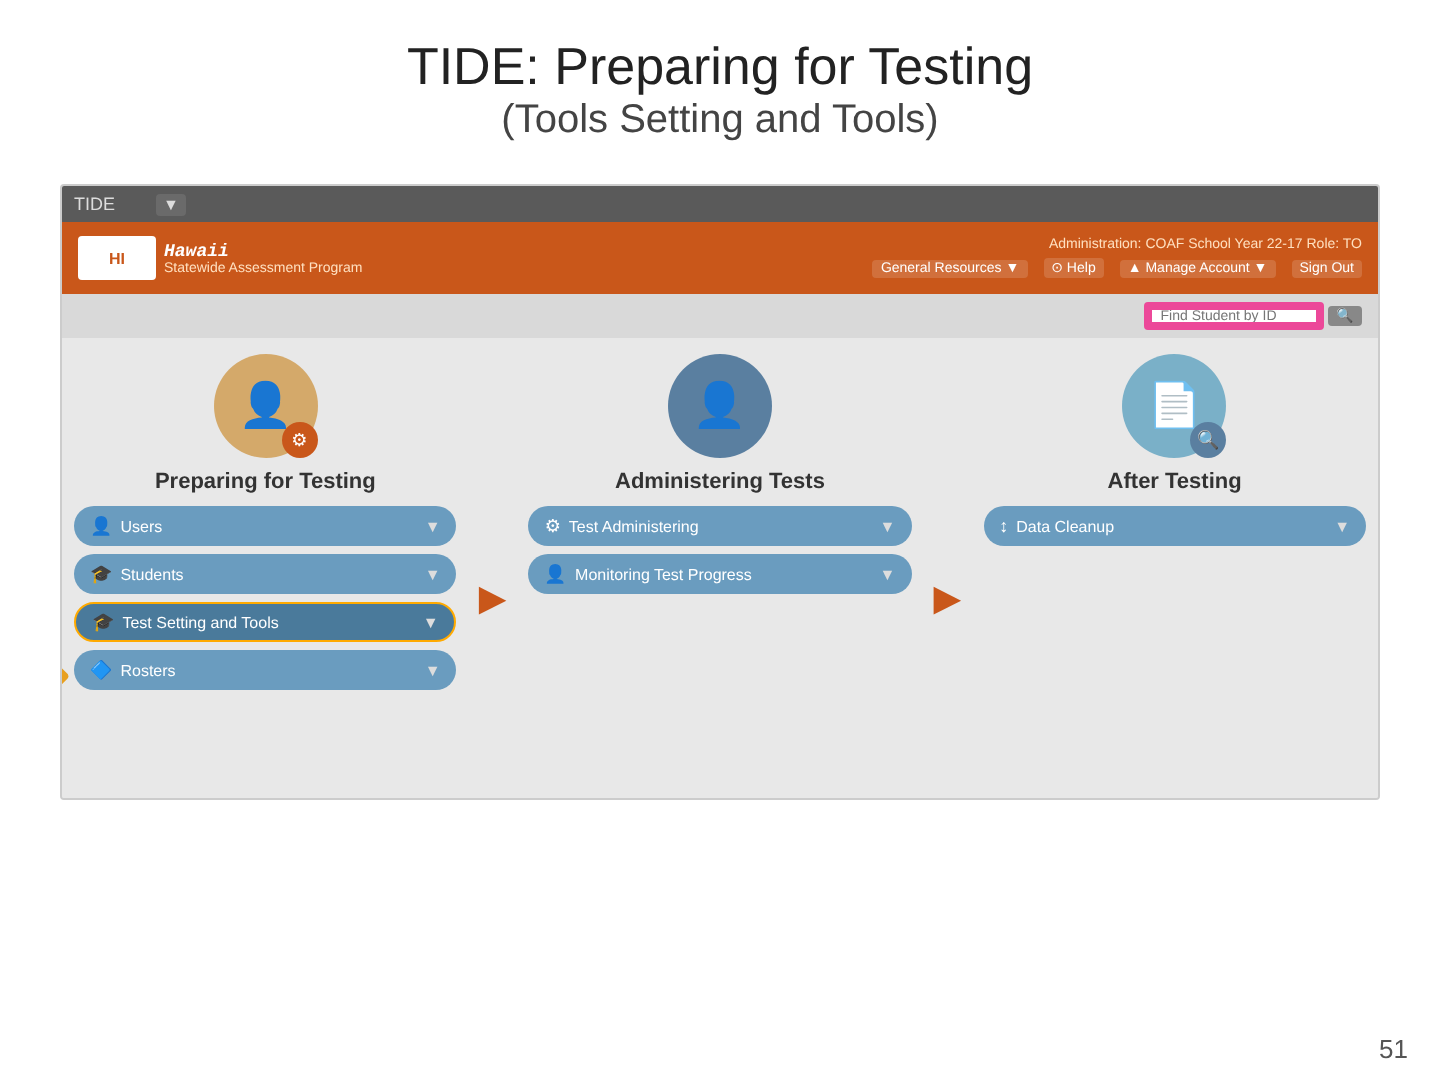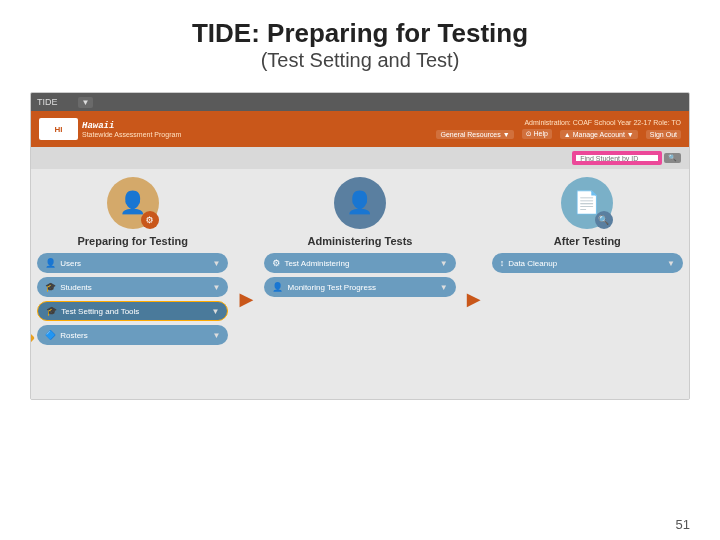--- a/index.html
+++ b/index.html
@@ -12,21 +12,21 @@
       position: relative;
     }
 
     
     .title-area {
       text-align: center;
       padding: 18px 20px 10px;
     }
     .title-main {
       font-size: 26px;
-      font-weight: bold;
+      font-weight: normal;
       color: #222;
     }
     .title-sub {
       font-size: 20px;
       color: #444;
       font-weight: normal;
     }
 
     
     .screenshot-container {
@@ -271,37 +271,37 @@
       top: 148px;
       color: #e8a020;
       font-size: 22px;
       font-weight: bold;
     }
 
     
     .page-number {
       position: absolute;
       bottom: 8px;
-      right: 30px;
+      right: 16px;
       font-size: 13px;
       color: #555;
     }
 
     .column-wrapper {
       display: flex;
       flex-direction: column;
       width: 100%;
     }
   </style>
 </head>
 <body>
 
 <div class="title-area">
   <div class="title-main">TIDE: Preparing for Testing</div>
-  <div class="title-sub">(Test Setting and Test)</div>
+  <div class="title-sub">(Tools Setting and Tools)</div>
 </div>
 
 <div class="screenshot-container">
 
   <div class="tide-topbar">
     <span class="tide-topbar-text">TIDE</span>
     <span class="tide-topbar-dropdown">▼</span>
   </div>
 
   <div class="tide-header">

